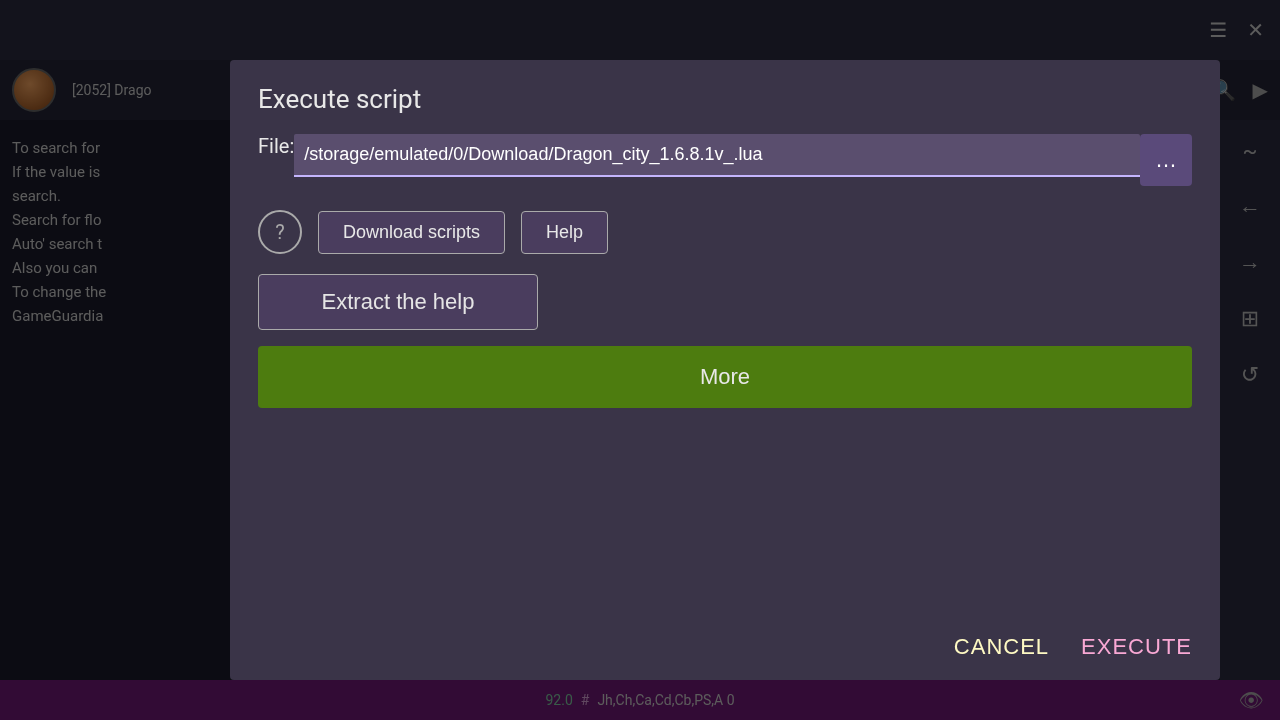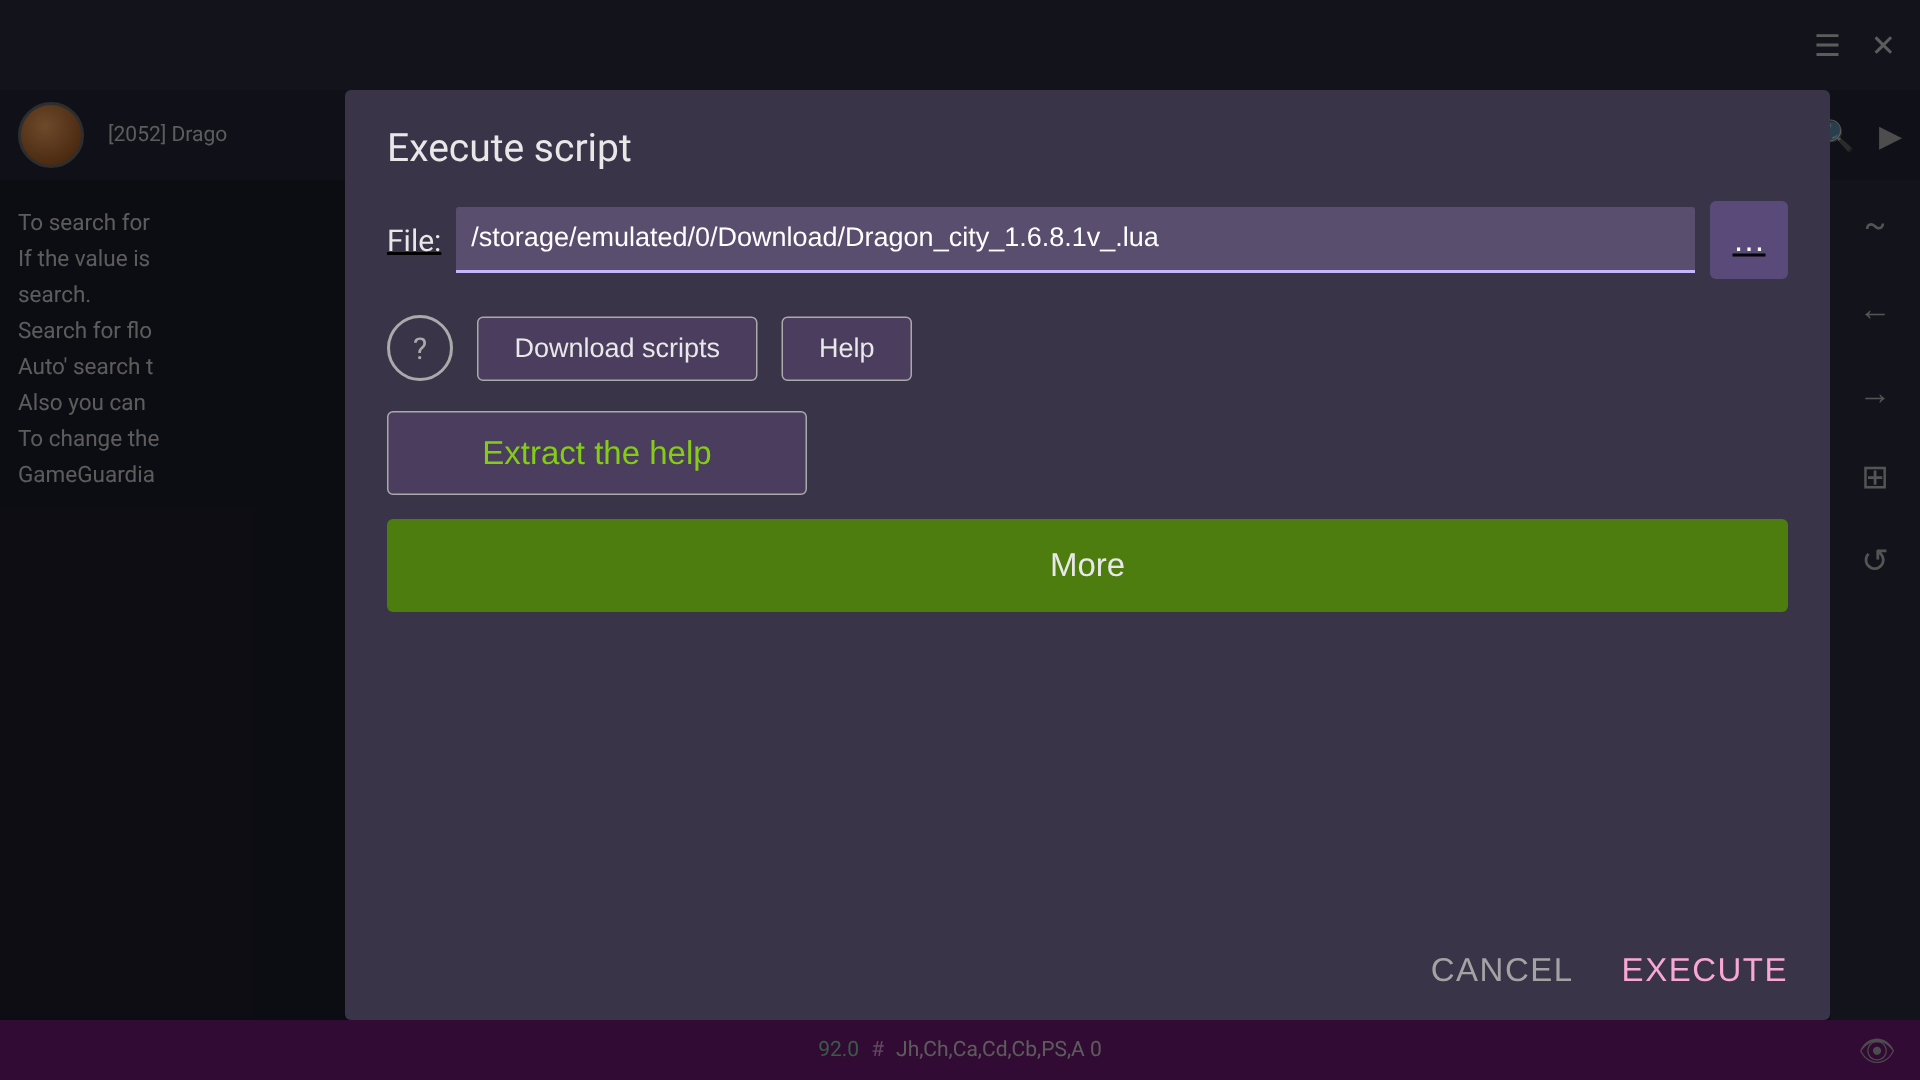--- a/index.html
+++ b/index.html
@@ -183,24 +183,22 @@
     .dialog-title {
       color: #e8e8e8;
       font-size: 26px;
       font-weight: 400;
       margin-bottom: 20px;
     }
 
     
     .file-row {
       display: flex;
-      align-items: center;
-      gap: 10px;
+      align-items: flex-start;
       margin-bottom: 24px;
-      text-decoration: underline;
     }
 
     .file-label {
       color: #e8e8e8;
       font-size: 20px;
       flex-shrink: 0;
     }
 
     .file-input-container {
       flex: 1;
@@ -264,21 +262,21 @@
       color: #e8e8e8;
       font-size: 18px;
       padding: 10px 24px;
       cursor: pointer;
     }
 
     .btn-extract {
       background: #4a3d5e;
       border: 1.5px solid #aaa;
       border-radius: 4px;
-      color: #84cc16;
+      color: #e5e5e5;
       font-size: 22px;
       padding: 14px 24px;
       cursor: pointer;
       width: 280px;
       margin-bottom: 16px;
     }
 
     .btn-more {
       background: #4d7c0f;
       border: none;
@@ -296,21 +294,21 @@
     .dialog-footer {
       display: flex;
       justify-content: flex-end;
       gap: 32px;
       padding-top: 20px;
     }
 
     .btn-cancel {
       background: transparent;
       border: none;
-      color: #a3a3a3;
+      color: #fef9c3;
       font-size: 22px;
       font-weight: 500;
       cursor: pointer;
       letter-spacing: 1px;
     }
 
     .btn-execute {
       background: transparent;
       border: none;
       color: #f9a8d4;

